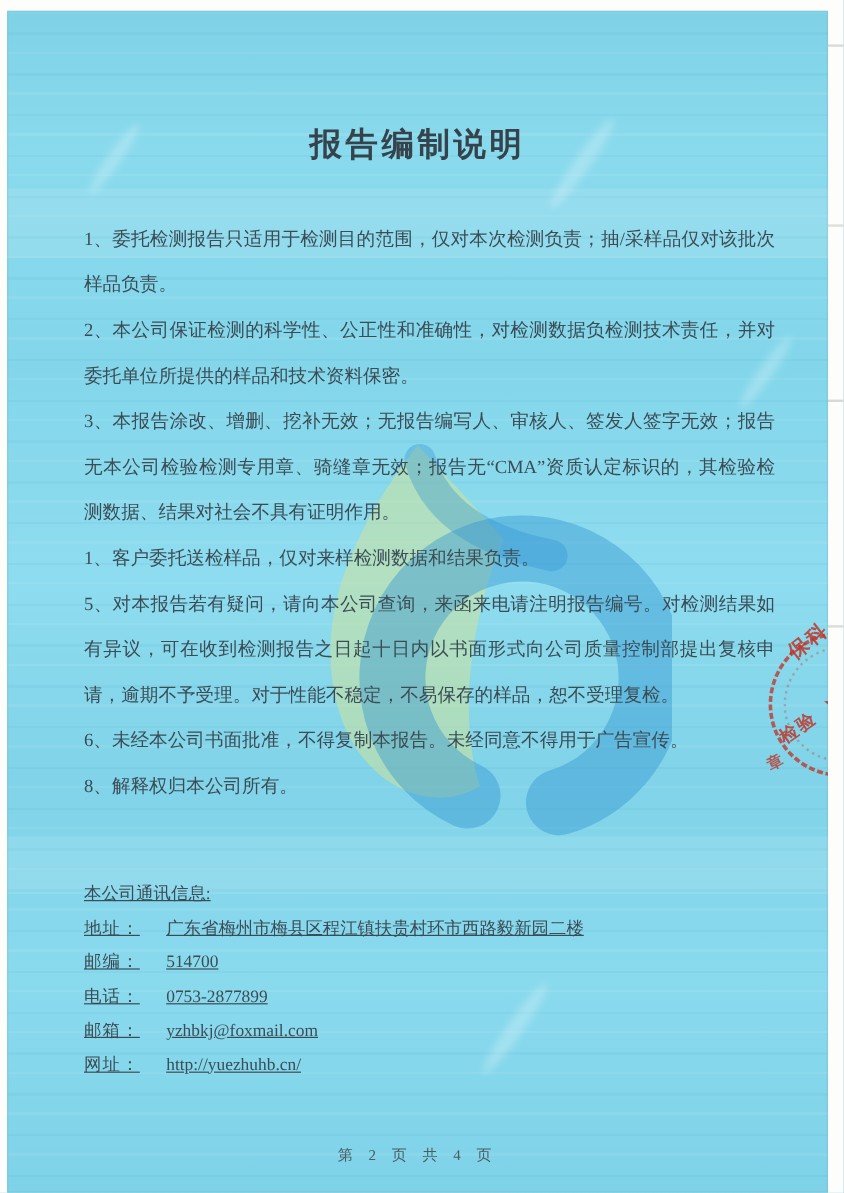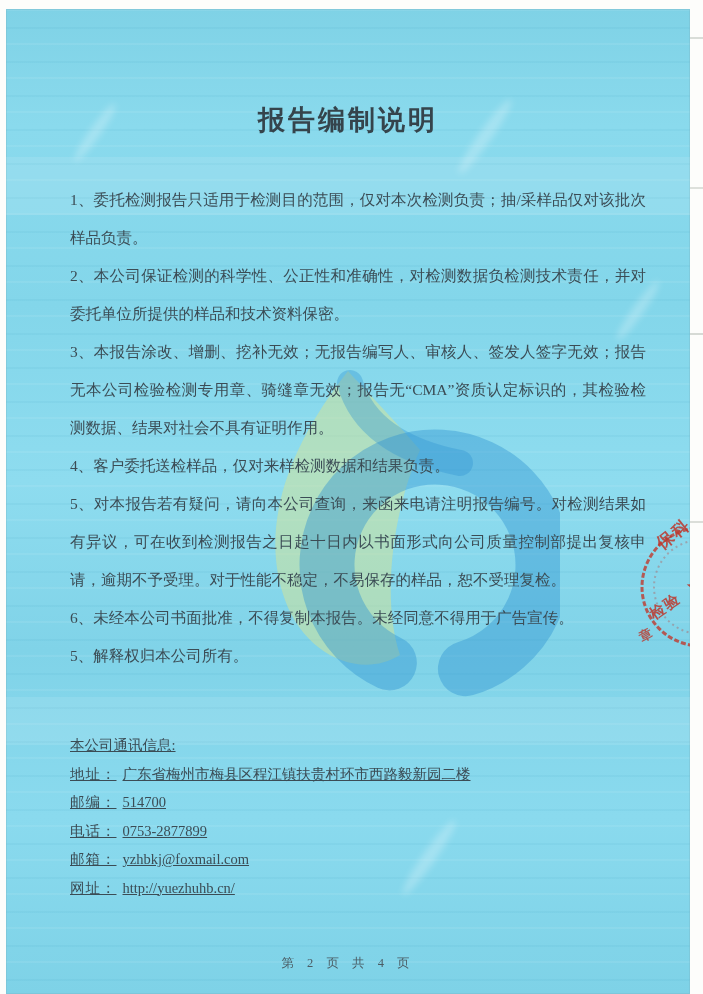--- a/index.html
+++ b/index.html
@@ -49,21 +49,21 @@
   }
   .body-text p{margin:0;}
 
   
   .contact{
     position:absolute;left:64px;top:722px;width:560px;
     font-size:14.5px;line-height:28.5px;color:#3b4c55;
   }
   .contact .row{white-space:nowrap;text-decoration:underline;}
   .contact .lbl{letter-spacing:1px;text-align:right;}
-  .contact .val{margin-left:6px;}
+  .contact .val{margin-left:22px;}
 
   
   .footer{
     position:absolute;left:0;top:946px;width:100%;text-align:center;
     font-size:12.5px;letter-spacing:5px;color:#4b5c64;
   }
 
   
   .logo{position:absolute;left:224px;top:346px;width:330px;height:360px;pointer-events:none;}
 
@@ -102,24 +102,24 @@
       <circle cx="205" cy="210" r="108" fill="none" stroke="#2f93d2" stroke-width="55" stroke-linecap="round" opacity="0.42" stroke-dasharray="600 78" transform="rotate(115 205 210)"></circle>
       <path d="M230,108 C170,96 132,70 120,28" fill="none" stroke="#2f93d2" stroke-width="26" stroke-linecap="round" opacity="0.35"></path>
     </svg>
 
     <div class="title">报告编制说明</div>
 
     <div class="body-text">
       <p>1、委托检测报告只适用于检测目的范围，仅对本次检测负责；抽/采样品仅对该批次样品负责。</p>
       <p>2、本公司保证检测的科学性、公正性和准确性，对检测数据负检测技术责任，并对委托单位所提供的样品和技术资料保密。</p>
       <p>3、本报告涂改、增删、挖补无效；无报告编写人、审核人、签发人签字无效；报告无本公司检验检测专用章、骑缝章无效；报告无“CMA”资质认定标识的，其检验检测数据、结果对社会不具有证明作用。</p>
-      <p>4、客户委托送检样品，仅对来样检测数据和结果负责。</p>
+      <p>1、客户委托送检样品，仅对来样检测数据和结果负责。</p>
       <p>5、对本报告若有疑问，请向本公司查询，来函来电请注明报告编号。对检测结果如有异议，可在收到检测报告之日起十日内以书面形式向公司质量控制部提出复核申请，逾期不予受理。对于性能不稳定，不易保存的样品，恕不受理复检。</p>
       <p>6、未经本公司书面批准，不得复制本报告。未经同意不得用于广告宣传。</p>
-      <p>5、解释权归本公司所有。</p>
+      <p>8、解释权归本公司所有。</p>
     </div>
 
     <div class="contact">
       <div class="row">本公司通讯信息:</div>
       <div class="row">
         <span class="lbl">地址：</span><span class="val">广东省梅州市梅县区程江镇扶贵村环市西路毅新园二楼</span>
       </div>
       <div class="row">
         <span class="lbl">邮编：</span><span class="val">514700</span>
       </div>

